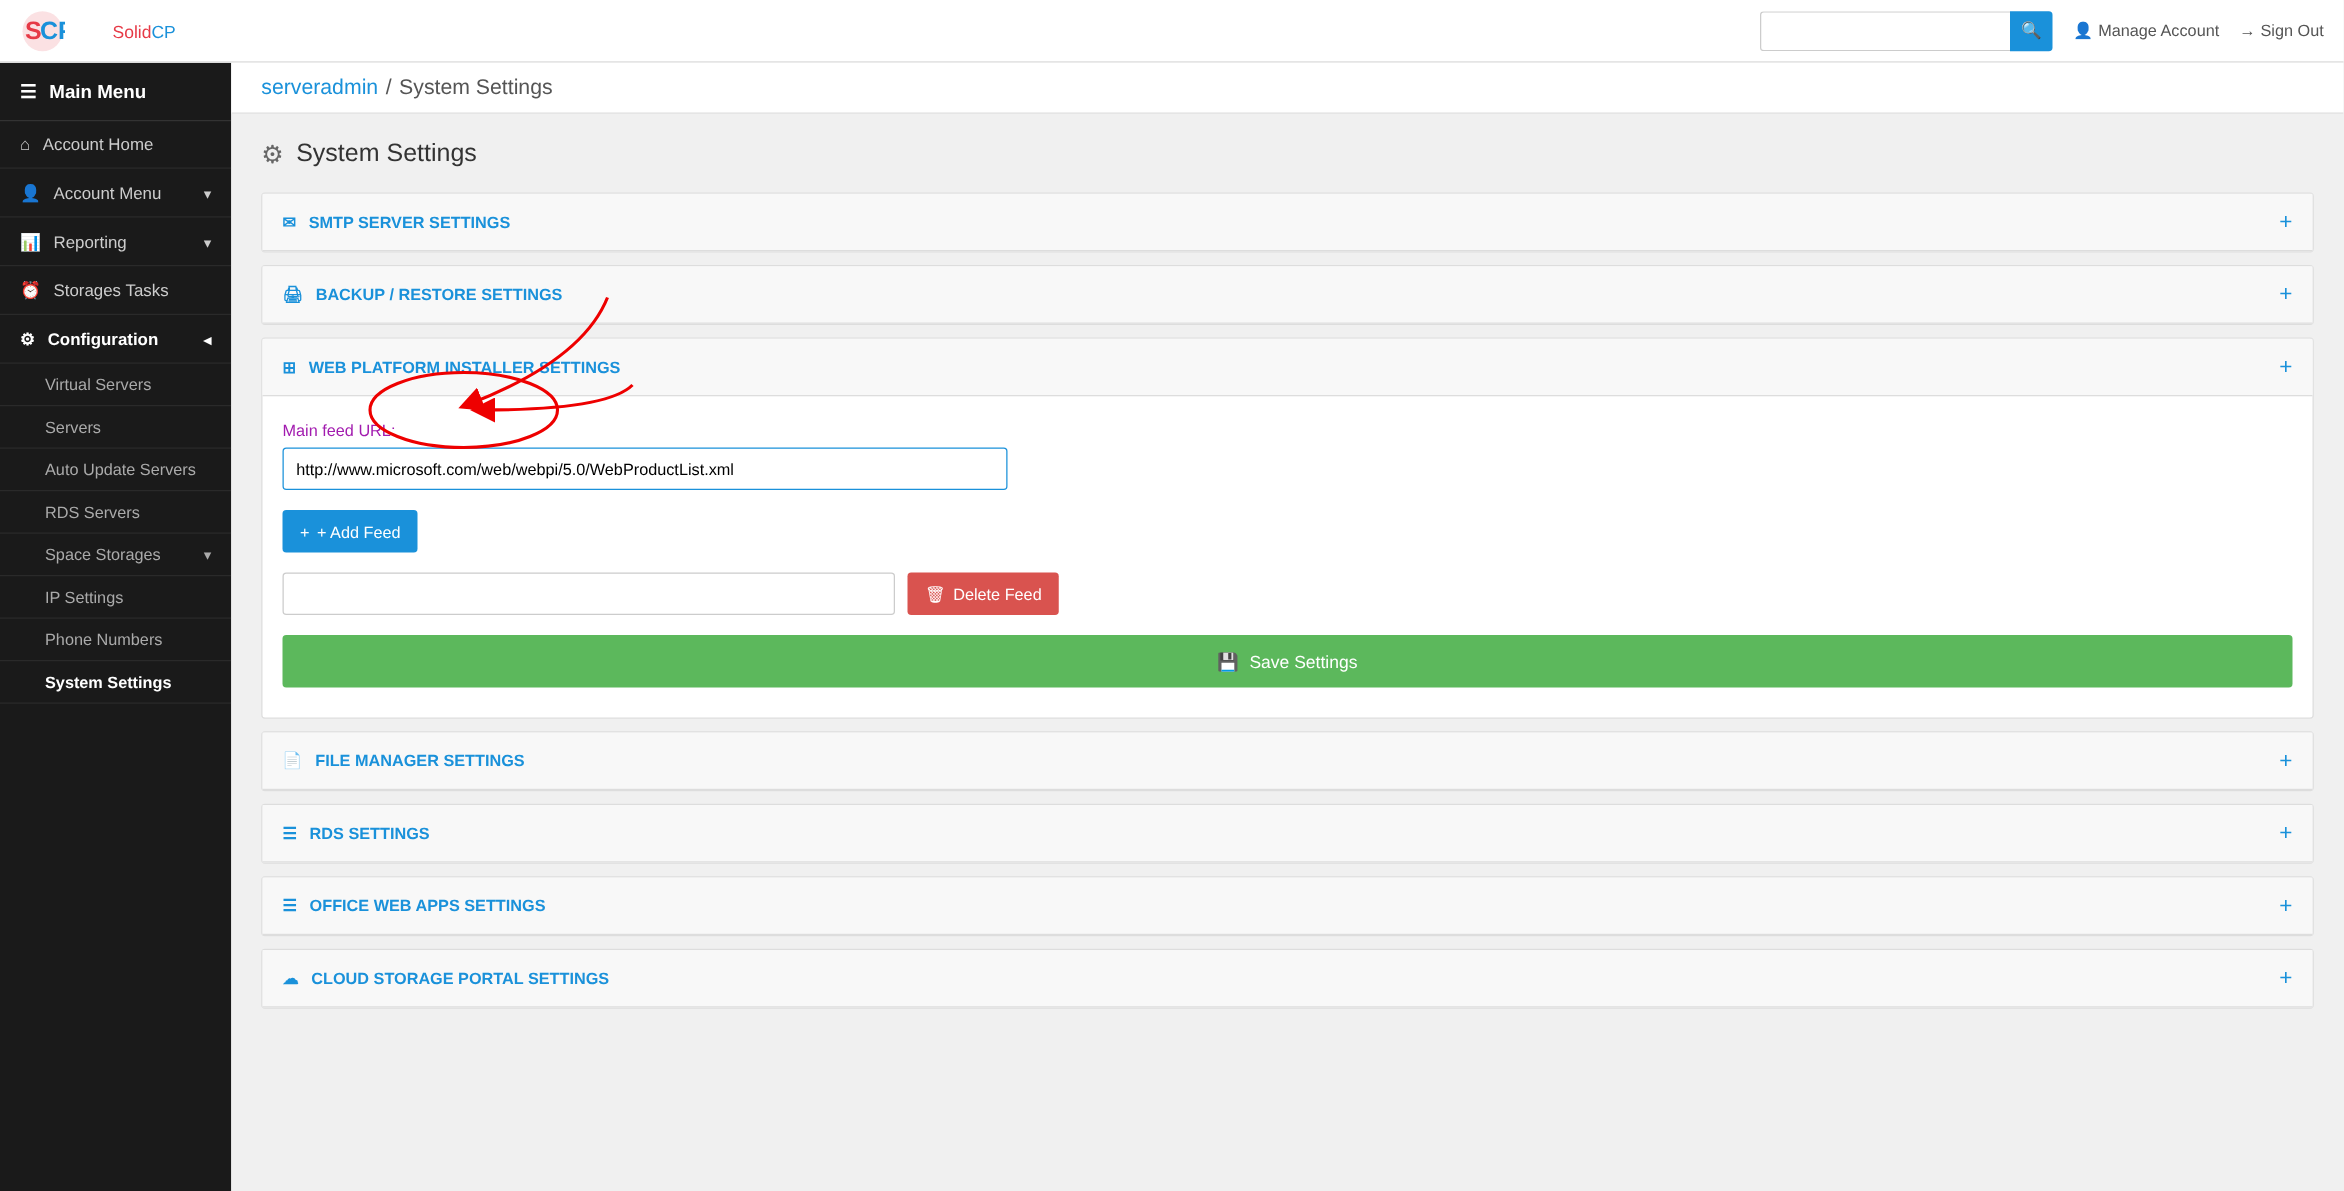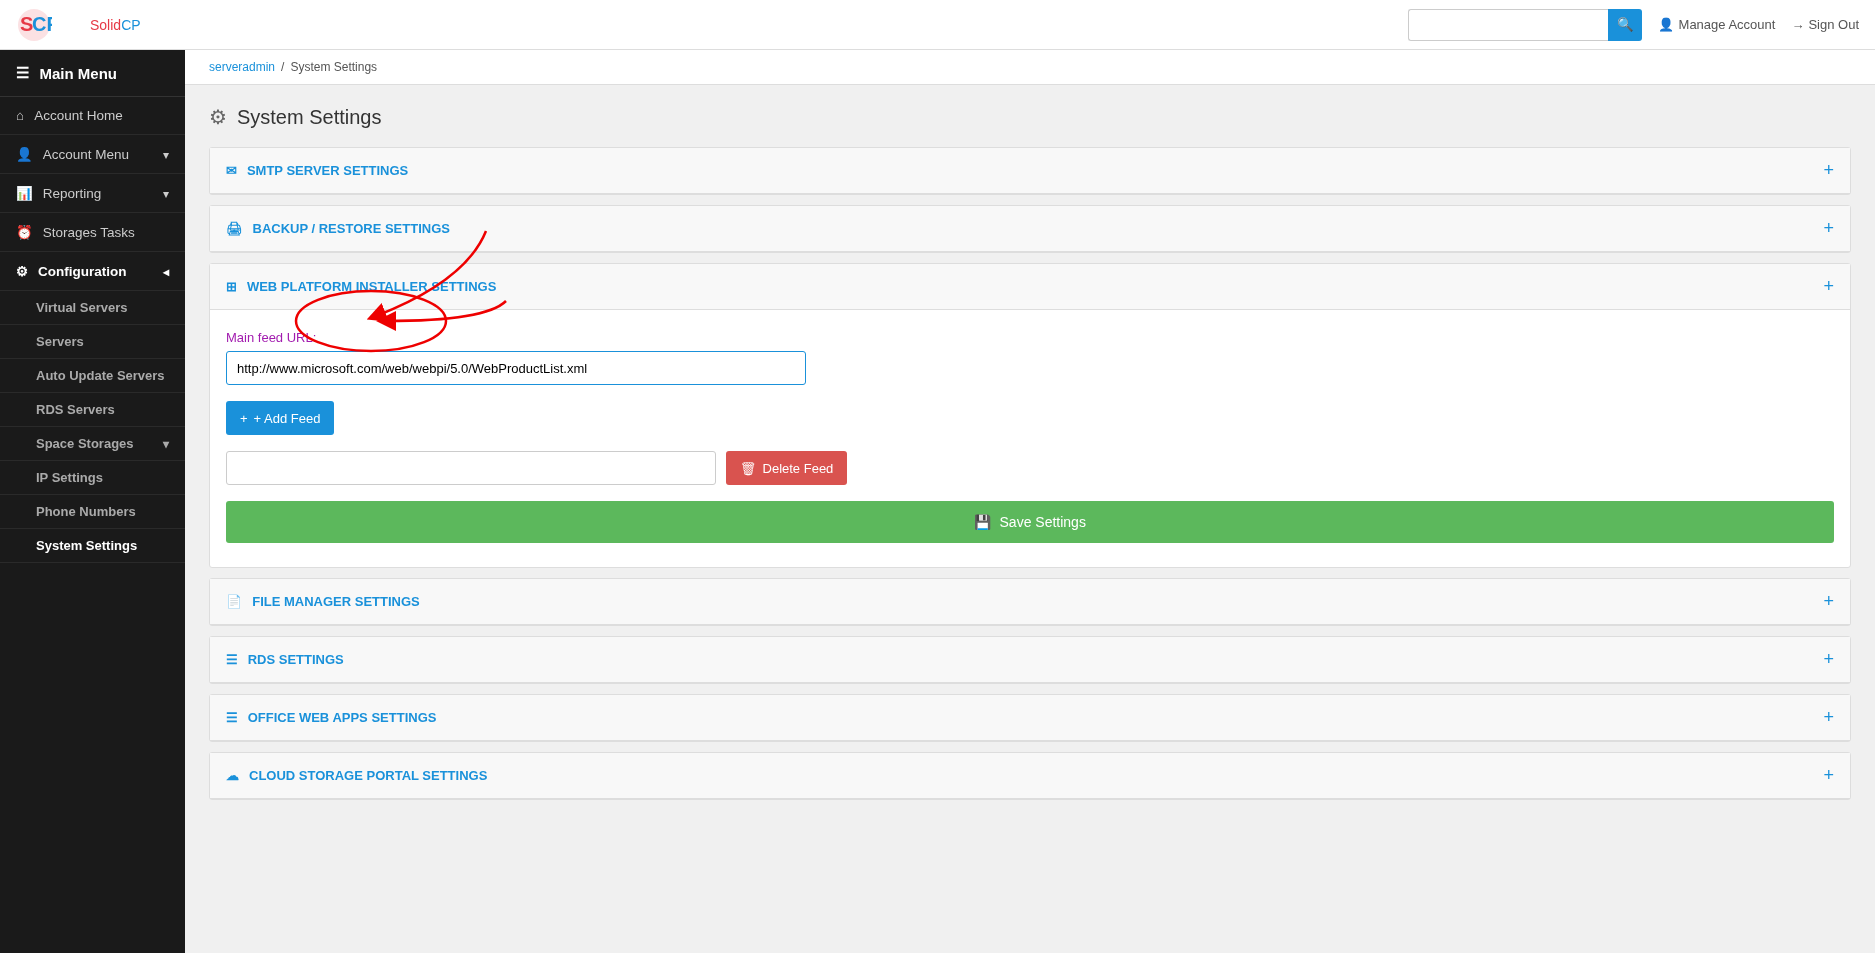--- a/index.html
+++ b/index.html
@@ -110,38 +110,37 @@
       gap: 10px;
     }
     .sidebar-sub-item {
       padding: 9px 16px 9px 36px;
       cursor: pointer;
       color: #aaa;
       font-size: 13px;
       border-bottom: 1px solid #2a2a2a;
       display: flex;
       align-items: center;
-      font-weight: bold;
     }
     .sidebar-sub-item.active { color: #fff; font-weight: 600; }
 
     
     .main-content {
       flex: 1;
       overflow-y: auto;
       padding: 0;
       background: #f0f0f0;
     }
 
     
     .breadcrumb {
       background: #fff;
       padding: 10px 24px;
       border-bottom: 1px solid #ddd;
-      font-size: 12px;
+      font-size: 17px;
       color: #555;
       display: flex;
       align-items: center;
       gap: 6px;
     }
     .breadcrumb a { color: #1a91da; text-decoration: none; }
 
     
     .page-container {
       padding: 20px 24px;

